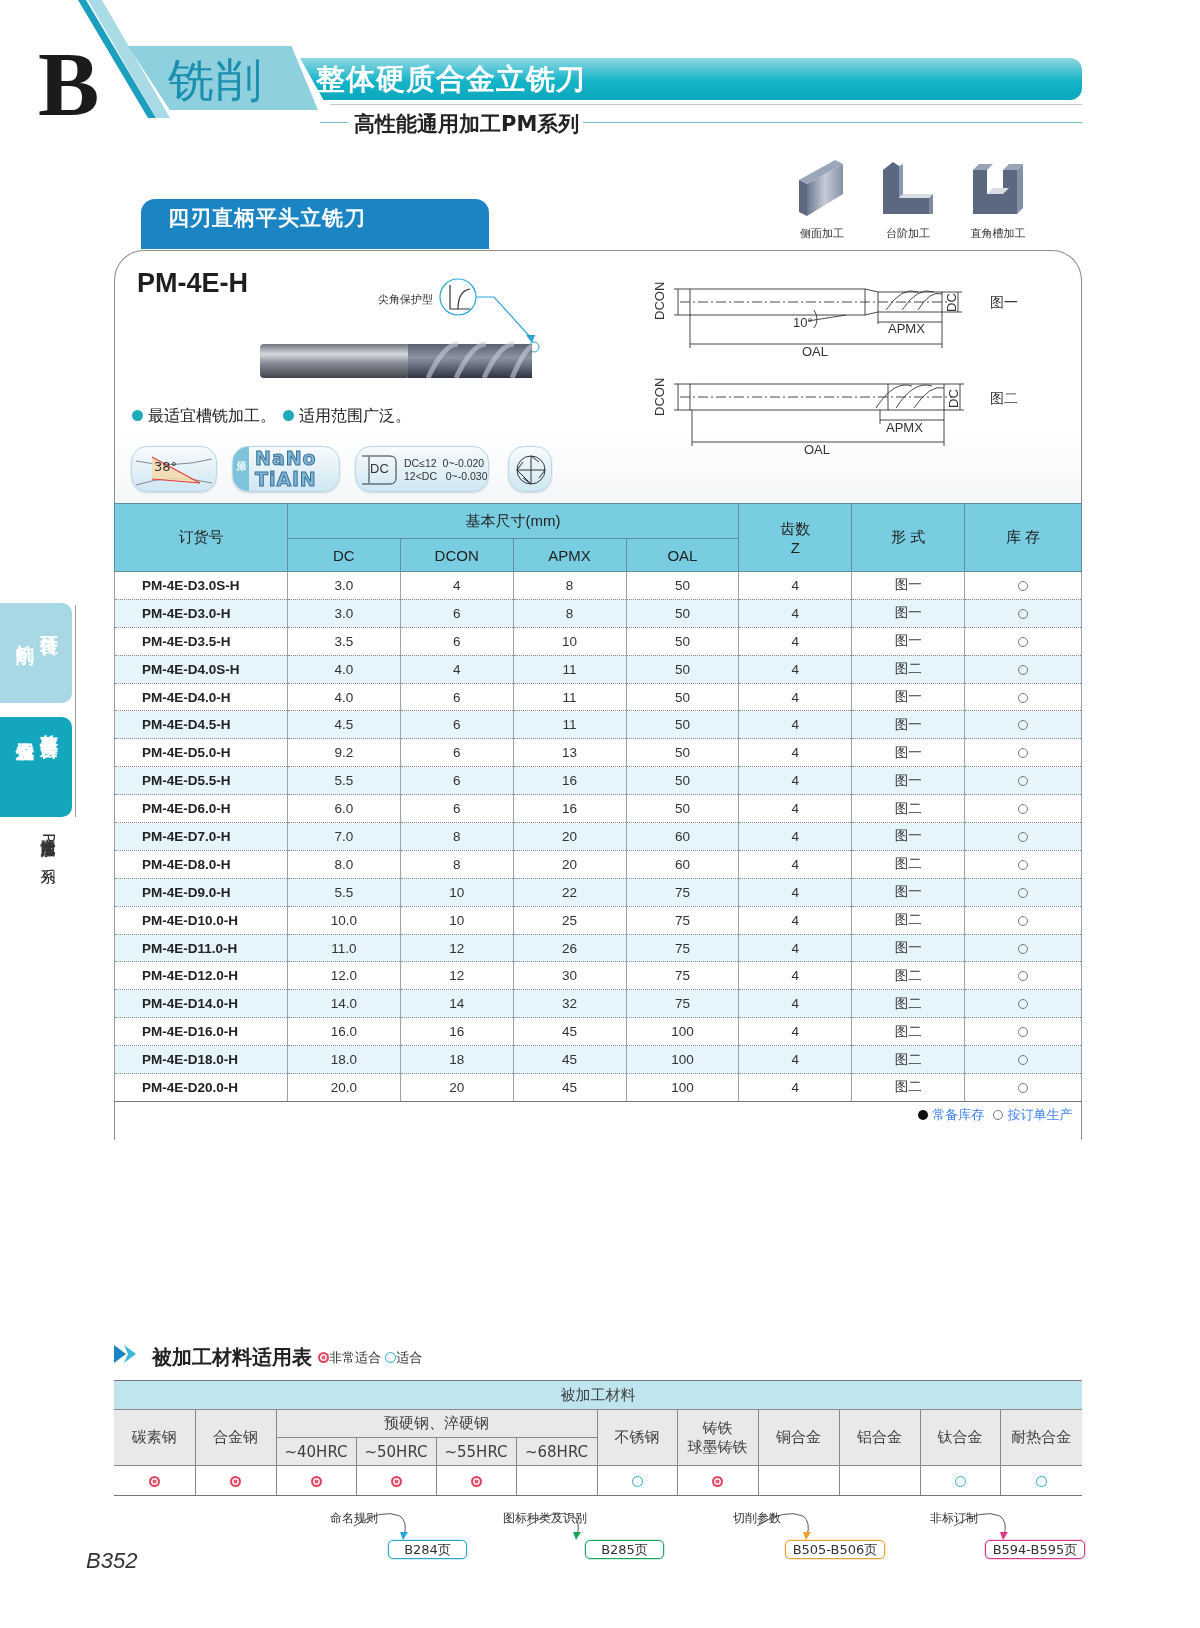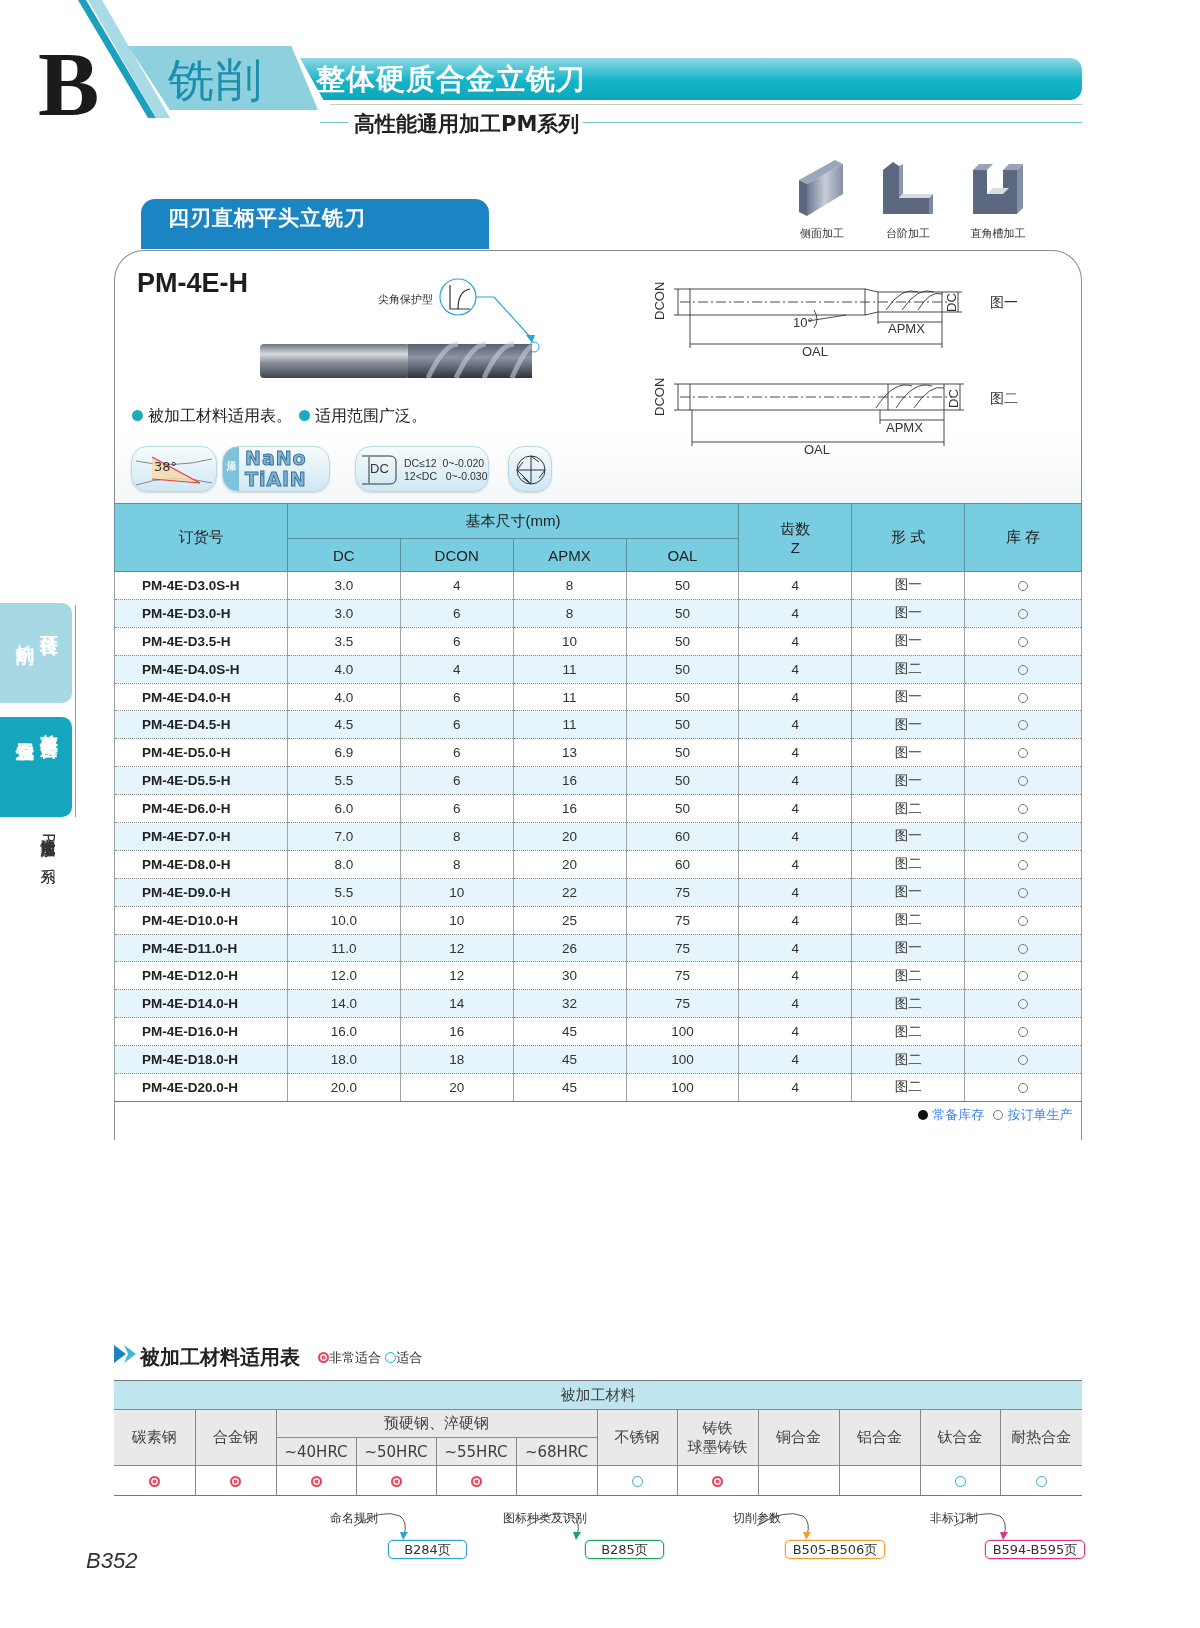--- a/index.html
+++ b/index.html
@@ -53,21 +53,21 @@
   .legend .empty { display: inline-block; width: 10px; height: 10px; border-radius: 50%; border: 1px solid #777; vertical-align: -1px; margin-left: 5px; }
 
   
   .side-tab1 { left: 0; top: 603px; width: 72px; height: 100px; background: #a7d8e4; border-radius: 0 10px 10px 0; }
   .side-tab2 { left: 0; top: 717px; width: 72px; height: 100px; background: #13a6bd; border-radius: 0 10px 10px 0; }
   .side-rule { left: 75px; top: 605px; width: 1px; height: 212px; background: #9a9a9a; }
   .vtext { writing-mode: vertical-rl; color: #fff; font-weight: bold; font-size: 18px; line-height: 22px; letter-spacing: 1px; }
   .side-series { left: 38px; top: 826px; writing-mode: vertical-rl; font-size: 15px; color: #333; letter-spacing: 1px; }
 
   
-  .mat-title { left: 140px; top: 1344px; font-size: 20px; font-weight: bold; color: #222; }
+  .mat-title { left: 152px; top: 1344px; font-size: 20px; font-weight: bold; color: #222; }
   .mat-legend { left: 318px; top: 1349px; font-size: 13px; color: #333; }
   .rc { display: inline-block; width: 11px; height: 11px; border-radius: 50%; border: 2px solid #e0445e; box-shadow: inset 0 0 0 1.5px #fff, inset 0 0 0 3px #e0445e; vertical-align: -1px; }
   .bc { display: inline-block; width: 11px; height: 11px; border-radius: 50%; border: 1.5px solid #2bb0d1; vertical-align: -1px; }
   .mat { left: 114px; top: 1380px; width: 968px; border-collapse: collapse; font-size: 15px; color: #404040; }
   .mat th { font-weight: normal; border: 1px solid #888; background: #e9e9e9; }
   .mat th.top { background: #bfe6ef; height: 29px; border-top: 1.5px solid #777; border-left: none; border-right: none; }
   .mat td { height: 30px; text-align: center; border-left: 1px solid #888; border-right: 1px solid #888; border-bottom: 1.5px solid #777; }
   .mat tr > *:first-child { border-left: none; }
   .mat tr > *:last-child { border-right: none; }
 
@@ -157,34 +157,34 @@
         <stop offset="0.4" stop-color="#8c94a4"></stop>
         <stop offset="1" stop-color="#2e3340"></stop>
     </linearGradient>
   </defs>
   <rect x="2" y="4" width="150" height="34" rx="4" fill="url(#shank)"></rect>
   <rect x="150" y="4" width="124" height="34" fill="url(#flute)"></rect>
   <path d="M170 38 Q186 4 200 4 M198 38 Q214 4 228 4 M226 38 Q242 4 256 4 M254 38 Q266 10 274 6" stroke="#c7cdd8" stroke-width="5" fill="none" opacity="0.6"></path>
 </svg>
 
 <div class="abs features">
-  <span class="dot"></span><span>被加工材料适用表。</span>
+  <span class="dot"></span><span>最适宜槽铣加工。</span>
   <span class="dot"></span><span>适用范围广泛。</span>
 </div>
 
 <div class="abs badge" style="left:131px;width:86px">
   <svg width="86" height="46" viewBox="0 0 86 46">
     <path d="M4 14 Q40 22 80 12 M4 38 Q40 26 80 36" stroke="#888" fill="none" stroke-width="1"></path>
     <polygon points="20,10 68,36 20,32" fill="#f7d9a6" opacity="0.8"></polygon>
     <line x1="20" y1="10" x2="68" y2="36" stroke="#e04040" stroke-width="1.2"></line>
     <line x1="20" y1="32" x2="68" y2="36" stroke="#e04040" stroke-width="1.2"></line>
   </svg>
   <span class="abs" style="left:22px;top:12px;font-size:13px;color:#333">38°</span>
 </div>
-<div class="abs badge" style="left:222px;width:108px;overflow:hidden">
+<div class="abs badge" style="left:232px;width:108px;overflow:hidden">
   <div class="abs" style="left:0;top:0;width:16px;height:46px;background:#7fc2dc"></div>
   <div class="abs" style="left:2px;top:6px;font-size:10px;color:#fff;writing-mode:vertical-rl;line-height:12px">涂层</div>
   <div class="abs" style="left:22px;top:0;font-size:19px;font-weight:bold;color:#7fb8d4;-webkit-text-stroke:1px #3a6f9a;letter-spacing:1px;font-family:'DejaVu Sans',sans-serif">NaNo</div>
   <div class="abs" style="left:22px;top:21px;font-size:19px;font-weight:bold;color:#7fb8d4;-webkit-text-stroke:1px #3a6f9a;letter-spacing:1px;font-family:'DejaVu Sans',sans-serif">TiAlN</div>
 </div>
 <div class="abs badge" style="left:355px;width:134px">
   <svg class="abs" style="left:4px;top:5px" width="40" height="36" viewBox="0 0 40 36">
     <path d="M2 4 L30 4 Q36 4 36 10 L36 26 Q36 32 30 32 L2 32" fill="none" stroke="#333" stroke-width="1"></path>
     <line x1="9" y1="5" x2="9" y2="31" stroke="#333" stroke-width="1"></line>
   </svg>
@@ -338,21 +338,21 @@
         <td>4.5</td>
         <td>6</td>
         <td>11</td>
         <td>50</td>
         <td>4</td>
         <td>图一</td>
         <td><span class="stock-circle"></span></td>
       </tr>
       <tr>
         <td class="code">PM-4E-D5.0-H</td>
-        <td>6.9</td>
+        <td>9.2</td>
         <td>6</td>
         <td>13</td>
         <td>50</td>
         <td>4</td>
         <td>图一</td>
         <td><span class="stock-circle"></span></td>
       </tr>
       <tr class="alt">
         <td class="code">PM-4E-D5.5-H</td>
         <td>5.5</td>

